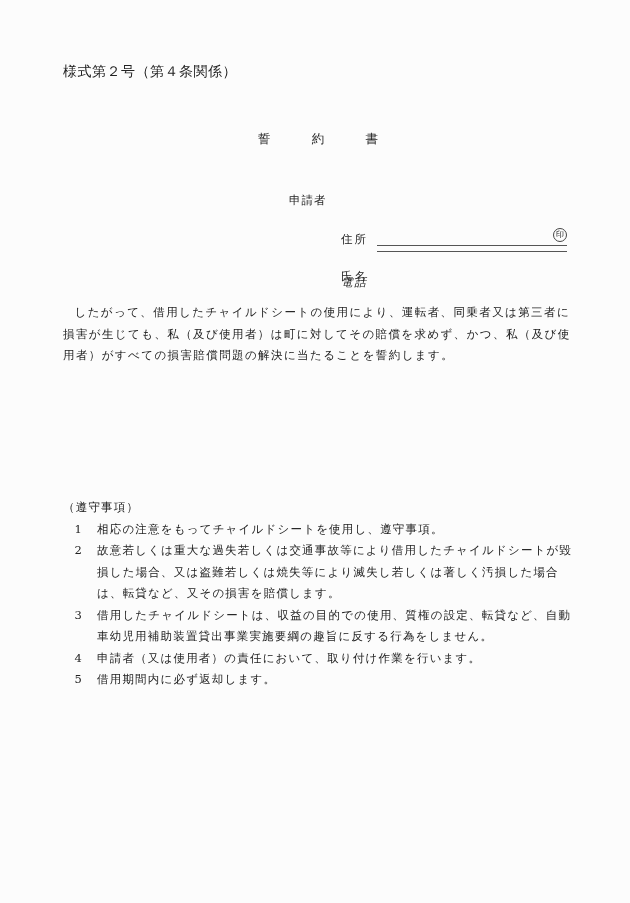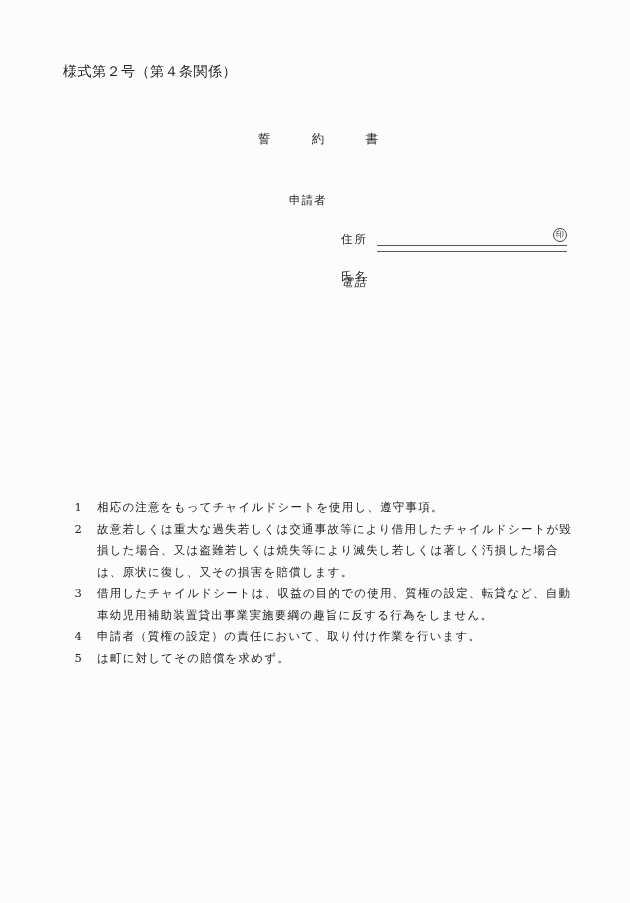--- a/index.html
+++ b/index.html
@@ -154,37 +154,39 @@
 
   <div class="field-row" style="top:43px;font-style:italic;">
     <span class="field-label">電話</span>
     <div class="field-line">
       <span class="field-value"></span>
     </div>
   </div>
 </div>
 
 <div class="body-text">
+  <p>したがって、借用したチャイルドシートの使用により、運転者、同乗者又は第三者に損害が生じても、私（及び使用者）は町に対してその賠償を求めず、かつ、私（及び使用者）がすべての損害賠償問題の解決に当たることを誓約します。</p>
 </div>
 
 <div class="rules">
+  <p class="rules-heading">（遵守事項）</p>
 
   <div class="rule-item">
     <span class="rule-num">1</span>
     <span class="rule-text">相応の注意をもってチャイルドシートを使用し、遵守事項。</span>
   </div>
   <div class="rule-item">
     <span class="rule-num">2</span>
-    <span class="rule-text">故意若しくは重大な過失若しくは交通事故等により借用したチャイルドシートが毀損した場合、又は盗難若しくは焼失等により滅失し若しくは著しく汚損した場合は、原状に復し、又その損害を賠償します。</span>
+    <span class="rule-text">故意若しくは重大な過失若しくは交通事故等により借用したチャイルドシートが毀損した場合、又は盗難若しくは焼失等により滅失し若しくは著しく汚損した場合は、転貸など、又その損害を賠償します。</span>
   </div>
   <div class="rule-item">
     <span class="rule-num">3</span>
     <span class="rule-text">借用したチャイルドシートは、収益の目的での使用、質権の設定、転貸など、自動車幼児用補助装置貸出事業実施要綱の趣旨に反する行為をしません。</span>
   </div>
   <div class="rule-item">
     <span class="rule-num">4</span>
-    <span class="rule-text">申請者（質権の設定）の責任において、取り付け作業を行います。</span>
+    <span class="rule-text">申請者（又は使用者）の責任において、取り付け作業を行います。</span>
   </div>
   <div class="rule-item">
     <span class="rule-num">5</span>
-    <span class="rule-text">は町に対してその賠償を求めず。</span>
+    <span class="rule-text">借用期間内に必ず返却します。</span>
   </div>
 </div>
 
 </body></html>

